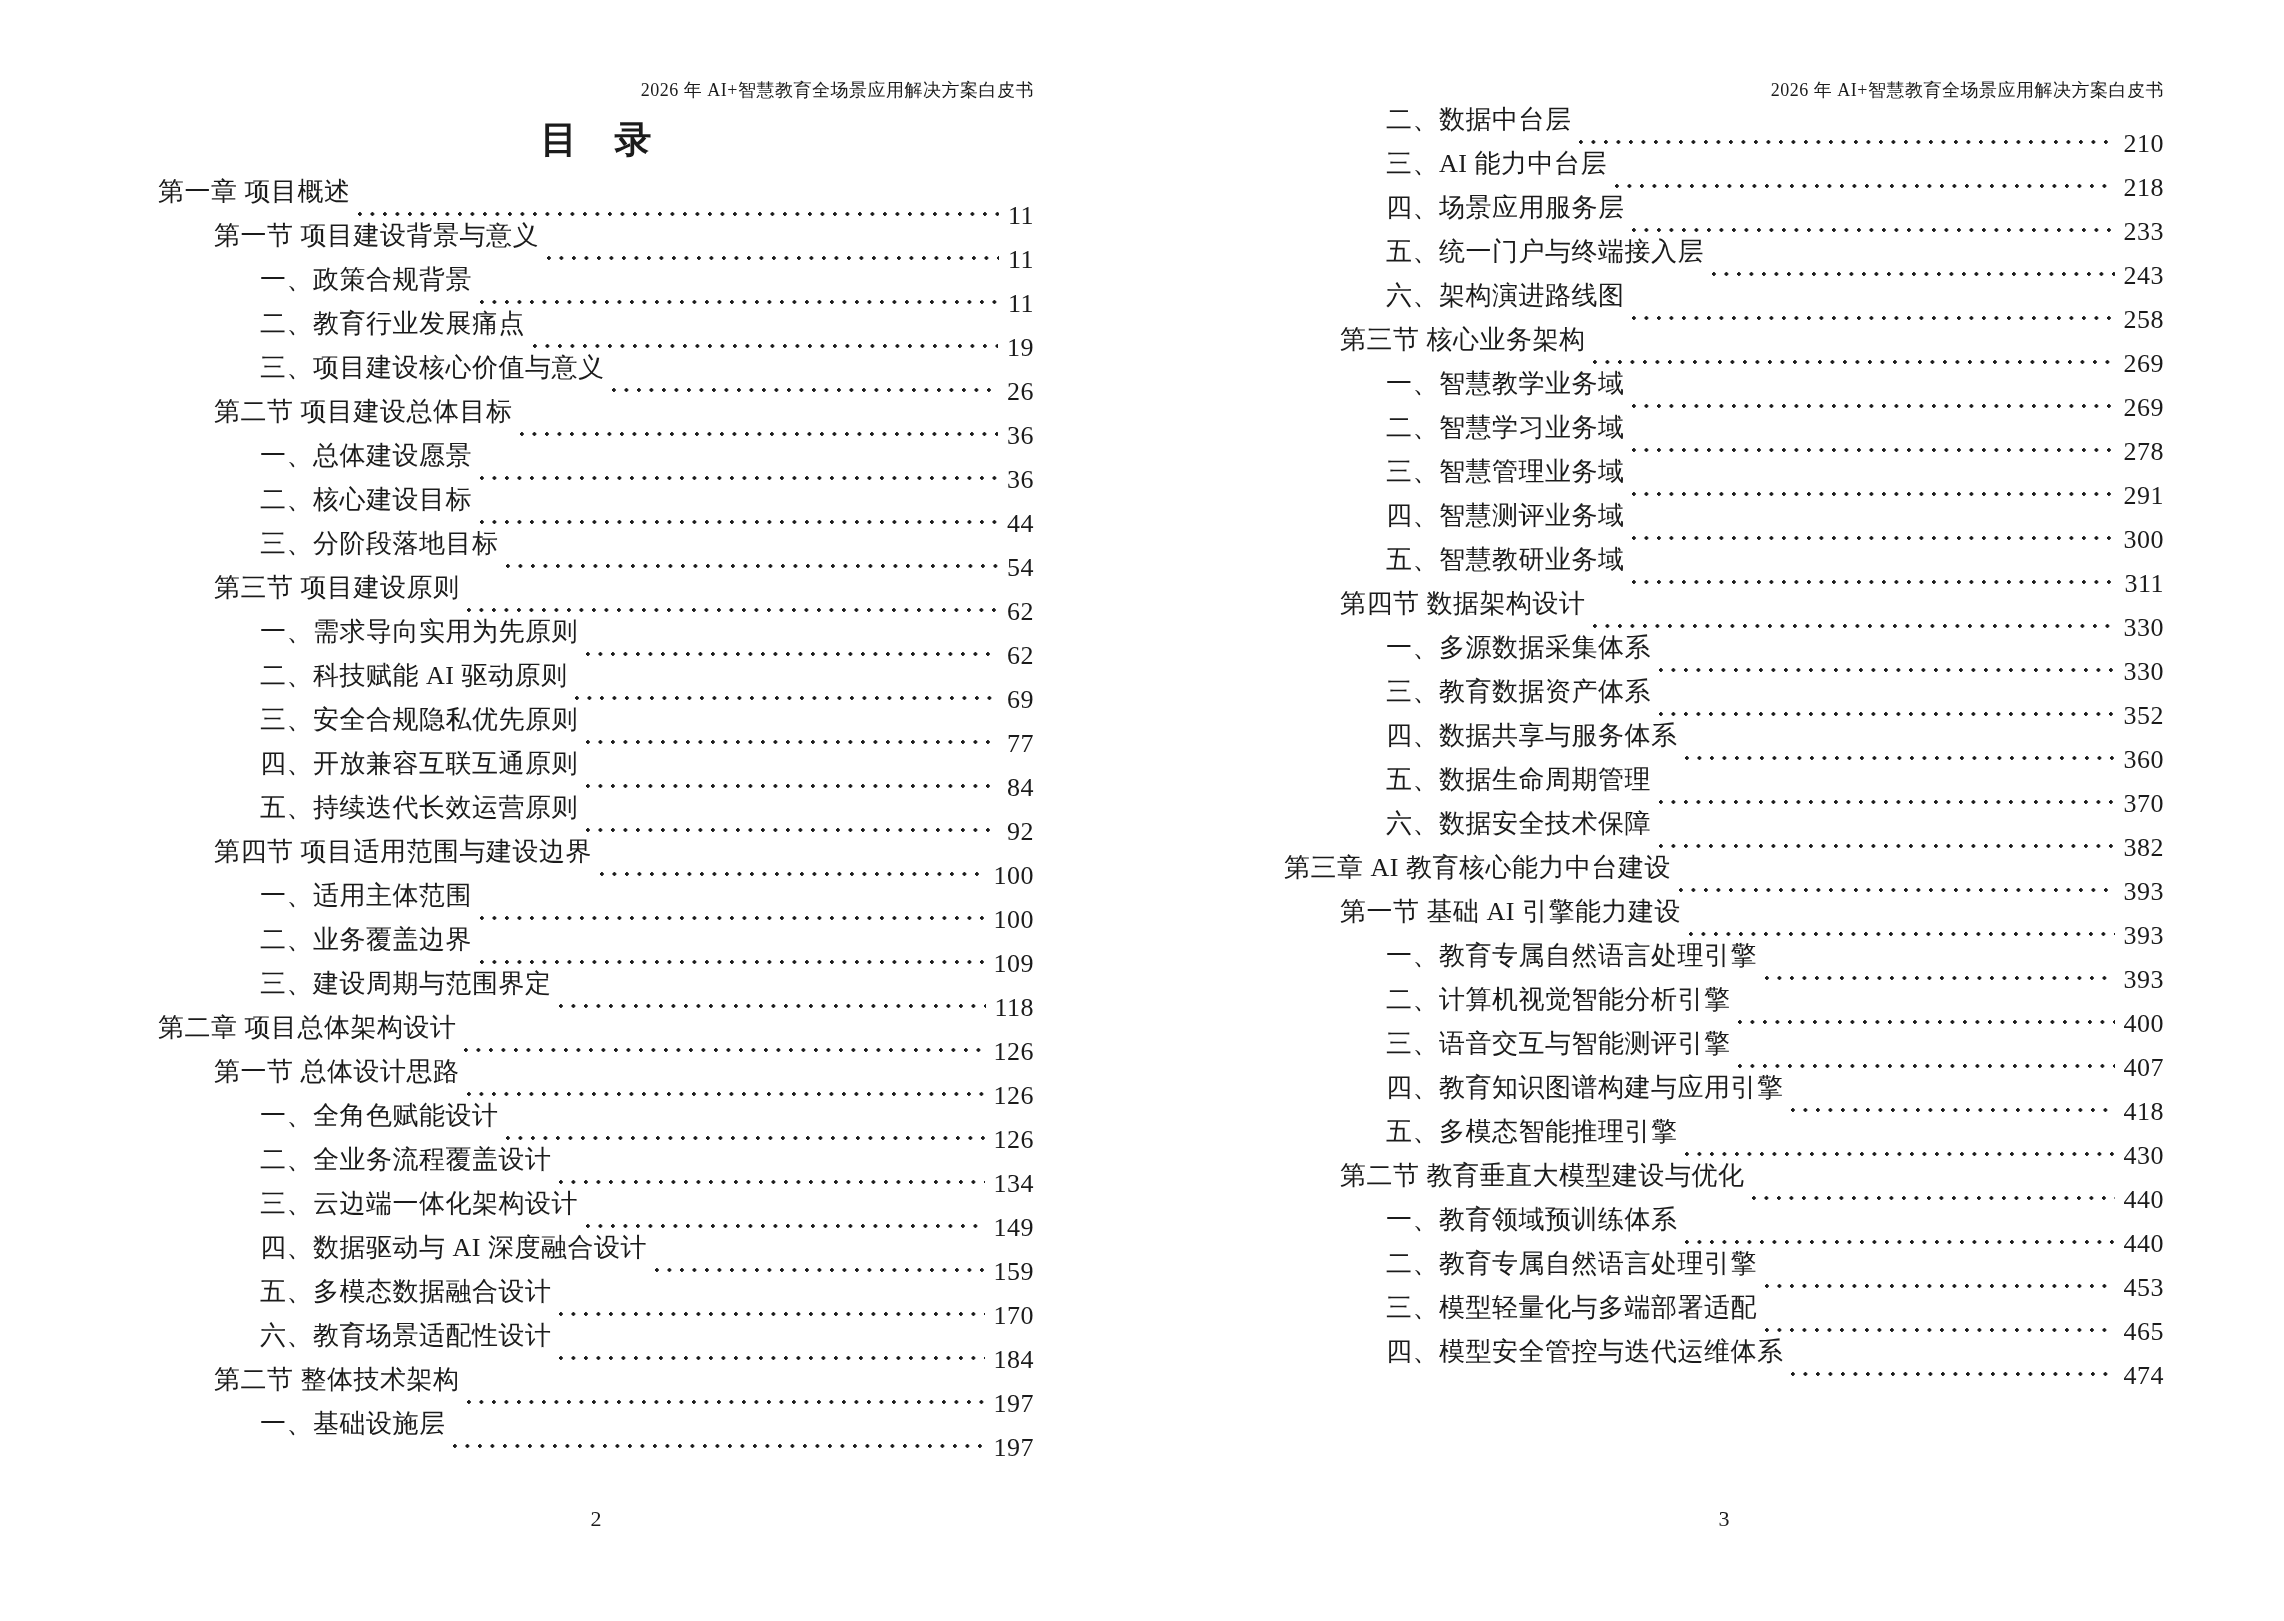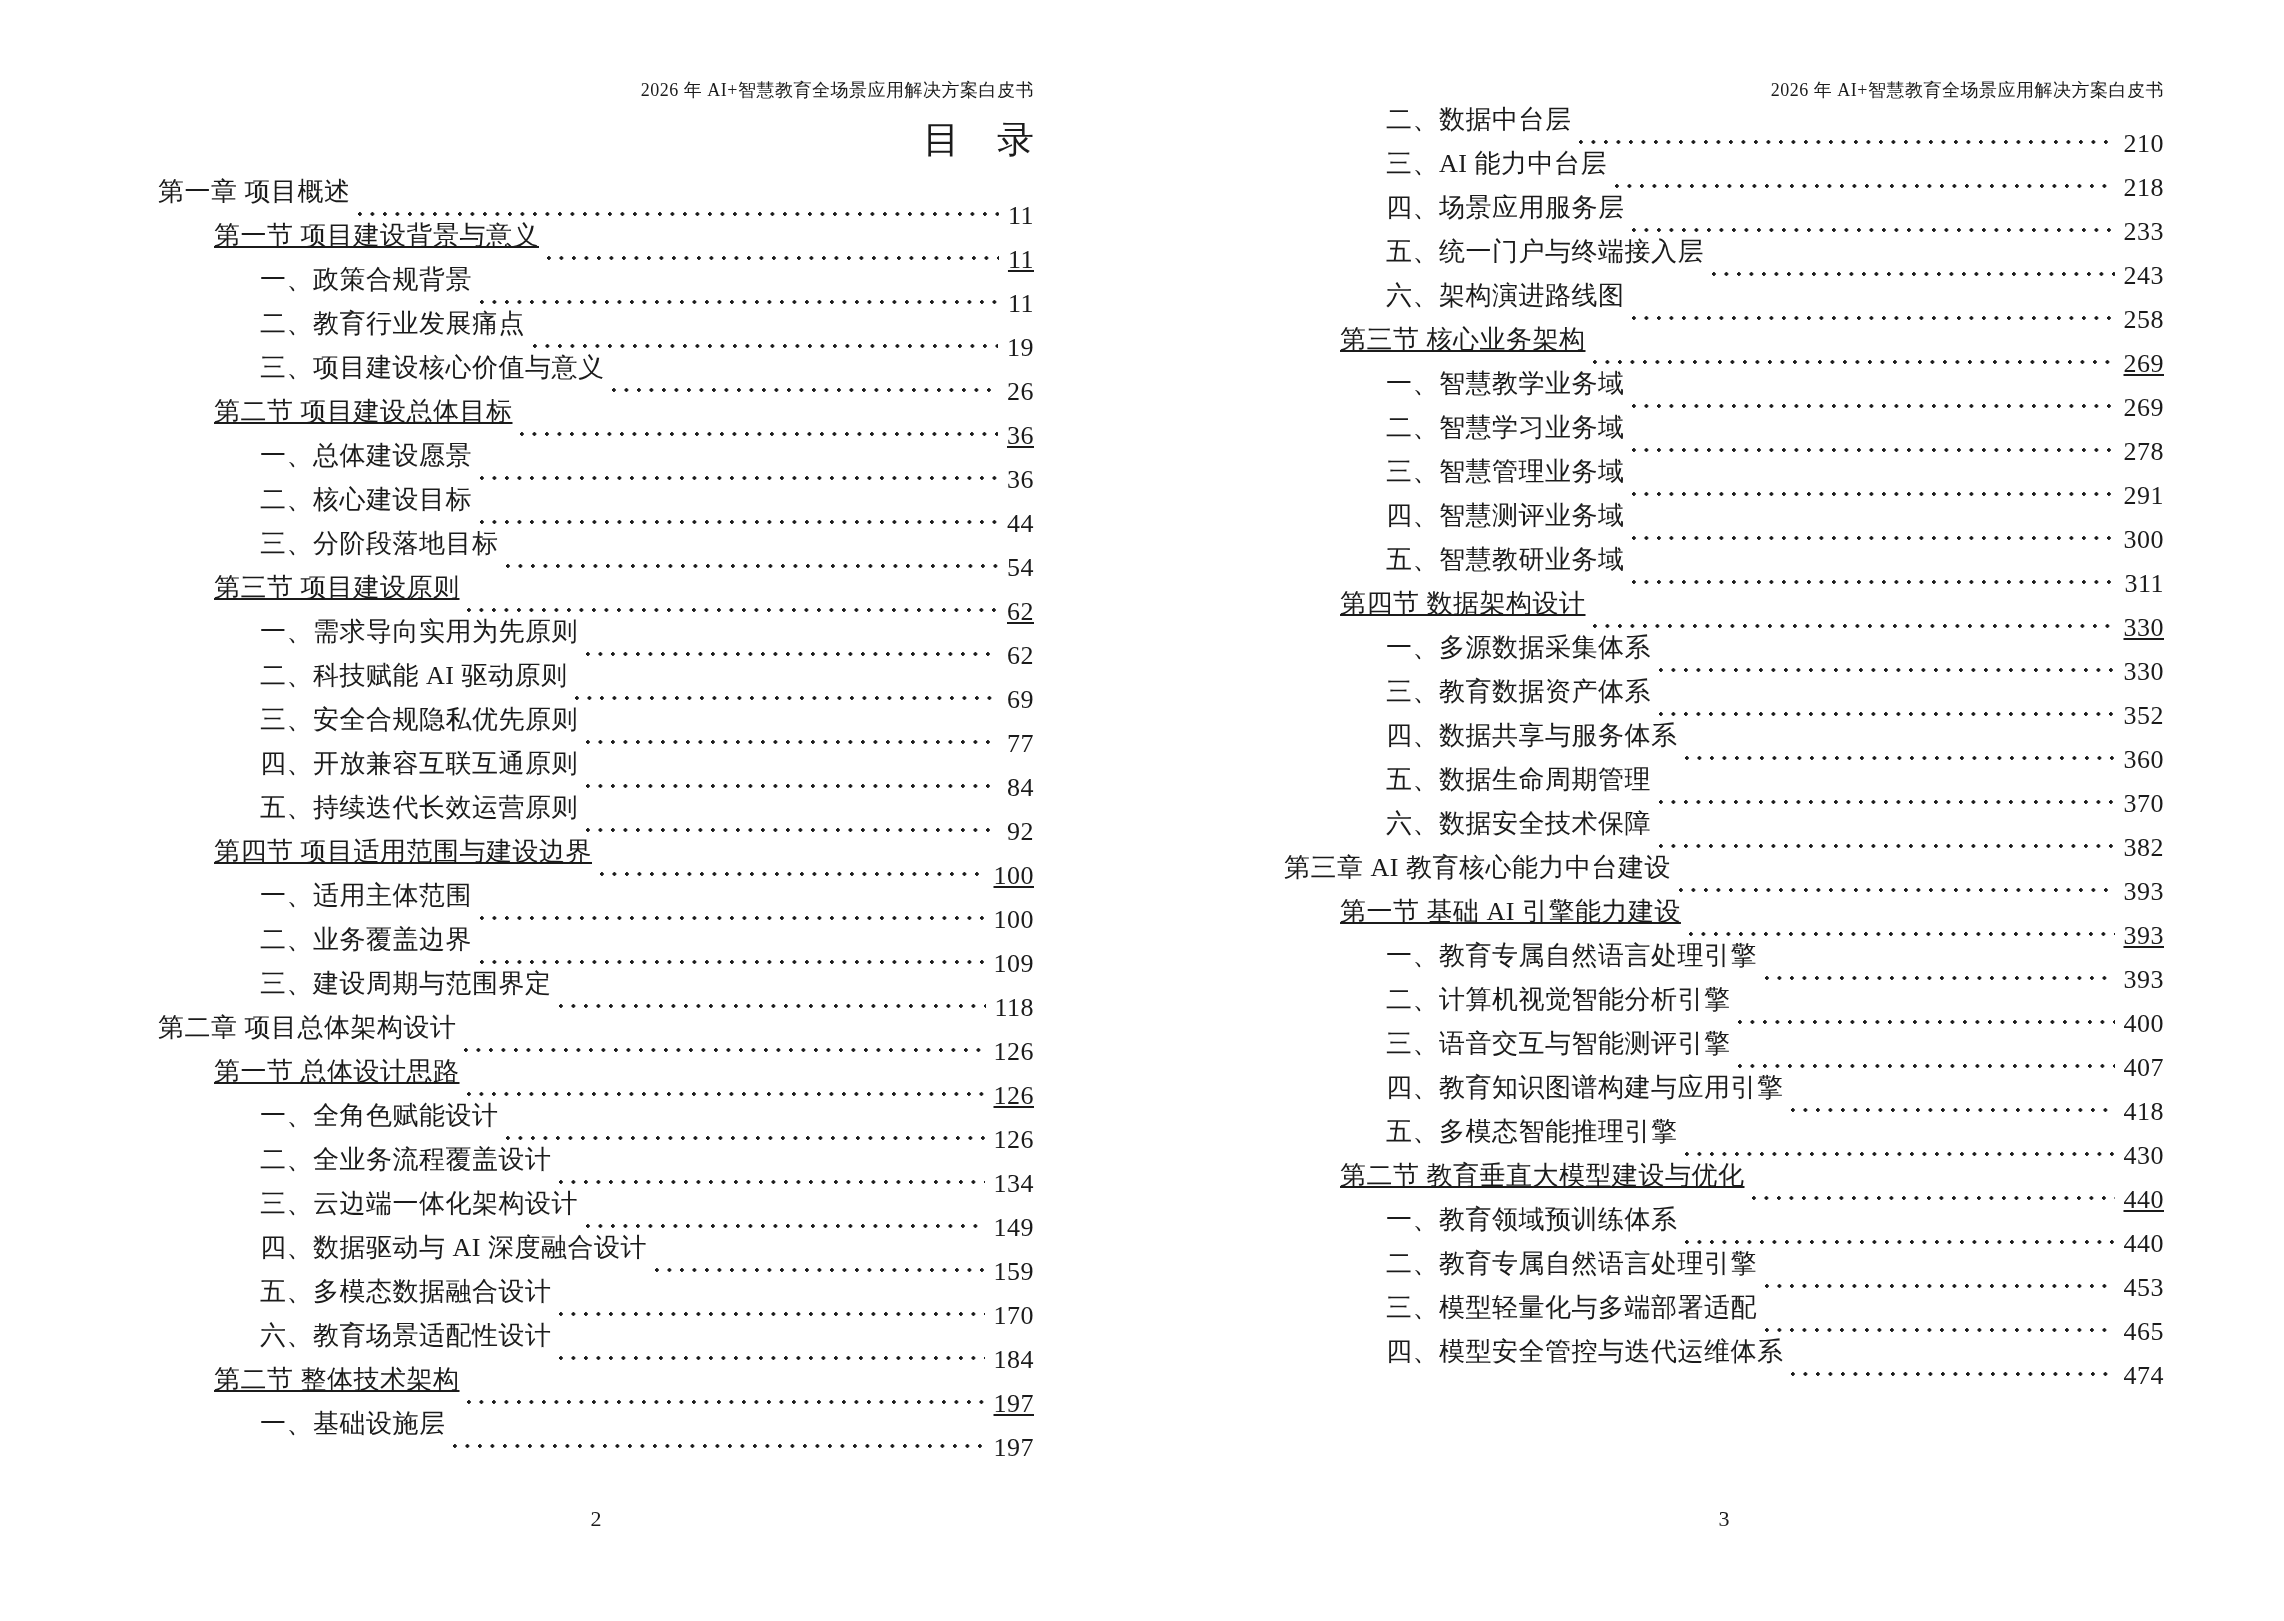--- a/index.html
+++ b/index.html
@@ -32,24 +32,24 @@
     font-size: 18px;
     line-height: 21px;
     letter-spacing: 0.5px;
     white-space: pre;
   }
   .toc-title {
     position: absolute;
     top: 118px;
     left: 0;
     width: 100%;
-    text-align: right;
+    text-align: center;
     font-size: 37px;
     line-height: 43px;
-    font-weight: normal;
+    font-weight: bold;
     white-space: pre;
   }
   .toc-list {
     position: absolute;
     left: 0;
     right: 0;
   }
   .page-left  .toc-list { top: 177px; }
   .page-right .toc-list { top: 105px; }
 
@@ -64,21 +64,21 @@
     letter-spacing: 0.5px;
     white-space: pre;
   }
   .toc-row .pg {
     line-height: 1.14;
     font-size: 26px;
     letter-spacing: 0.5px;
     white-space: pre;
     margin-top: 24px;
   }
-  .toc-row.lv1 { padding-left: 56px; text-decoration: underline; }
+  .toc-row.lv1 { padding-left: 56px; }
   .toc-row.lv2 { padding-left: 102px; }
 
   .dots {
     flex: 1 1 auto;
     align-self: flex-end;
     height: 5.8px;
     margin: 0 8.7px 4.3px 7.7px;
     background-image: radial-gradient(circle at 1.9px 2.9px, #1b1b1b 1.5px, rgba(0,0,0,0) 1.9px);
     background-size: 12.5px 5.8px;
     background-repeat: repeat-x;

